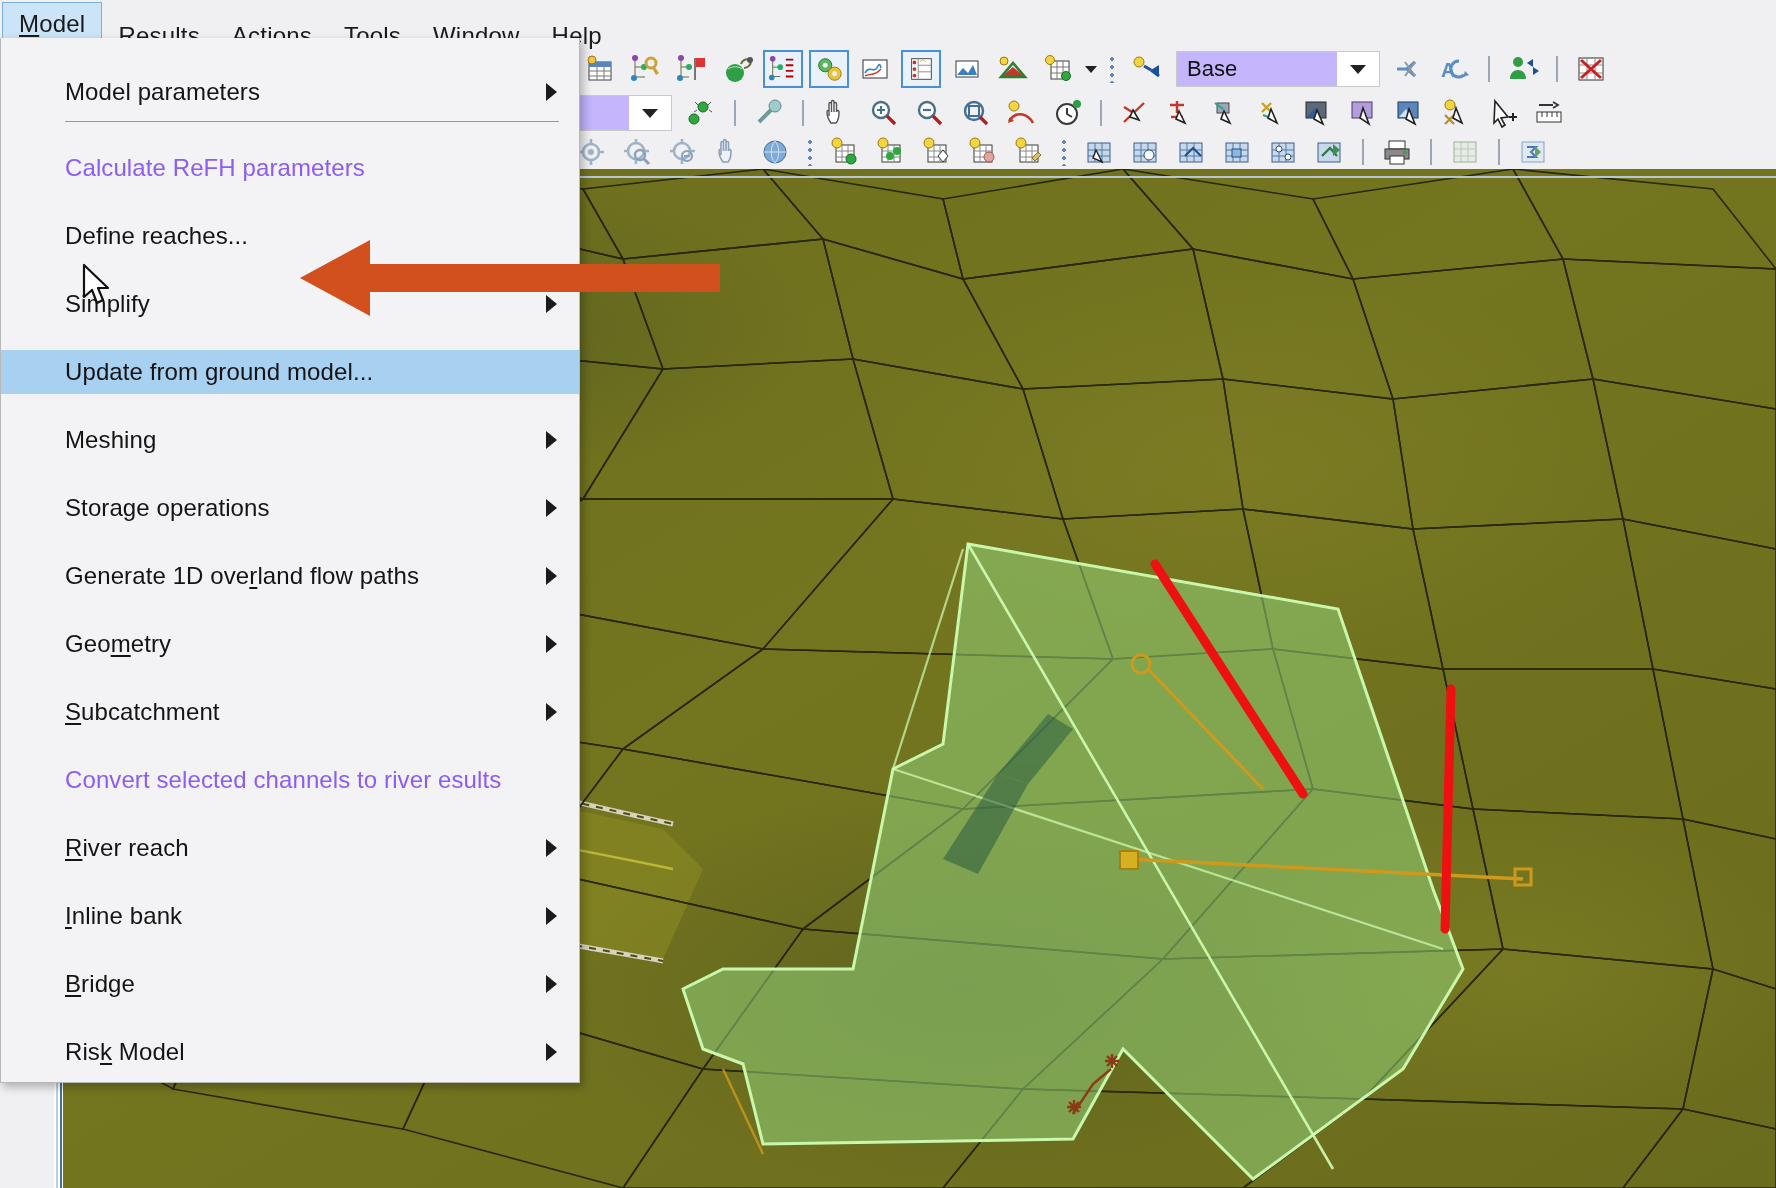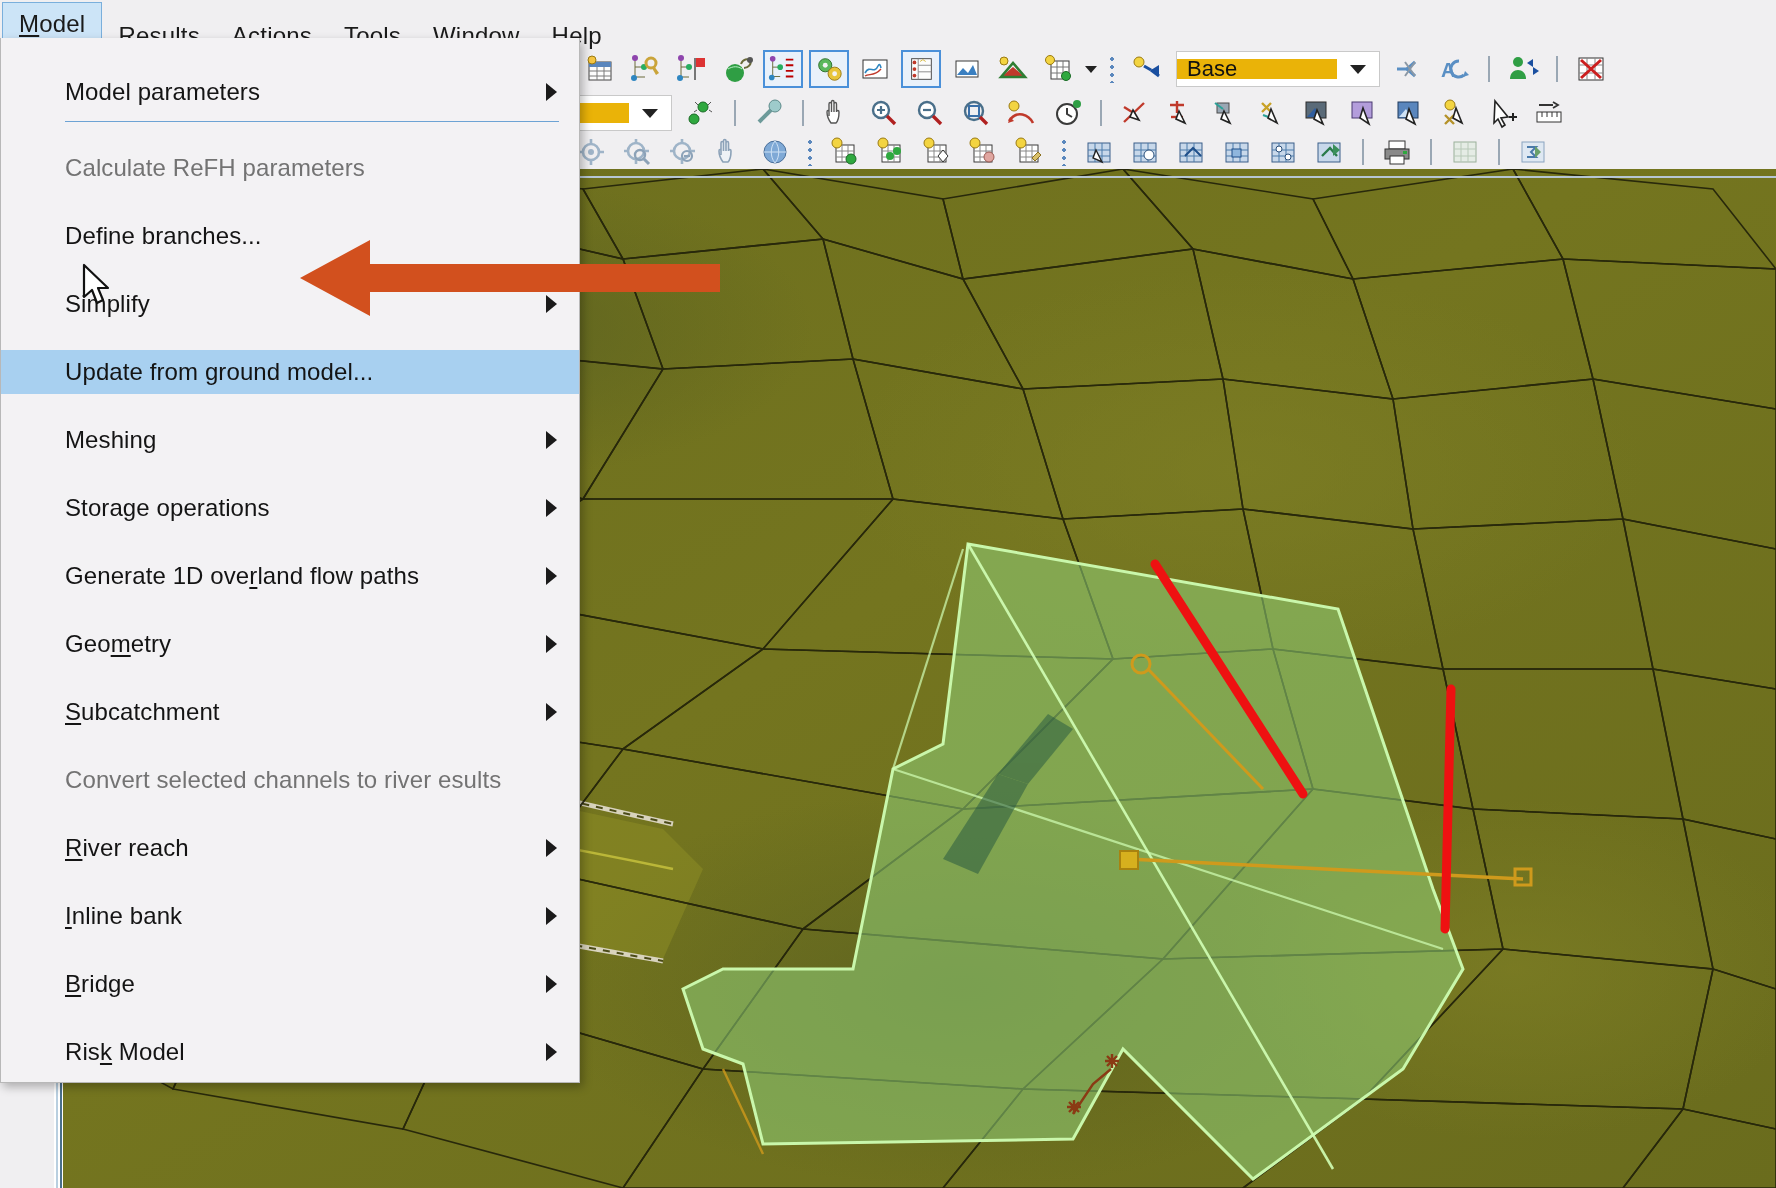--- a/index.html
+++ b/index.html
@@ -49,21 +49,21 @@
     background-image: radial-gradient(#5a87bd 1.6px, transparent 1.8px);
     background-size: 6px 8px; background-repeat: repeat-y; }
   .caret-s { width: 18px; height: 38px; display: flex; align-items: center; justify-content: center; flex: 0 0 auto; }
   .caret-s i { border-left: 6px solid transparent; border-right: 6px solid transparent; border-top: 7px solid #222; display: block; }
 
   
   .combo {
     height: 36px; background: #fff; border: 1px solid #c9c9c9;
     display: flex; align-items: center; margin: 0 6px; flex: 0 0 auto;
   }
-  .combo .val { background: #eab308; height: 20px; display: flex; align-items: center;
+  .combo .val { background: #c4b5fd; height: 34px; display: flex; align-items: center;
     padding: 0 10px; font-size: 22px; color: #111; }
   .combo .btn { width: 42px; height: 34px; display: flex; align-items: center; justify-content: center; background: #fff; }
   .combo .btn i { border-left: 8px solid transparent; border-right: 8px solid transparent; border-top: 9px solid #222; }
   .combo.wide .val { width: 192px; }
   .combo.base .val { width: 160px; }
 
   
   .mini-combo {
     position: absolute; left: 2px; top: 666px; width: 44px; height: 38px;
     background: #fff; border: 1px solid #b9b9b9; display: flex; align-items: center; justify-content: center; z-index: 12;
@@ -81,21 +81,21 @@
   .map svg { display: block; width: 100%; height: 100%; }
 
   
   .menu-popup {
     position: absolute; left: 0; top: 38px; width: 580px;
     background: #f3f2f4; border: 1px solid #b8b8b8; border-top: none;
     box-shadow: 3px 4px 9px rgba(0,0,0,.28); z-index: 50; padding: 8px 0 8px 0;
   }
   .mi { height: 44px; display: flex; align-items: center; position: relative; padding-left: 64px; margin-top: 24px; }
   .mi .lbl { font-size: 24px; color: #141414; white-space: nowrap; letter-spacing: .1px; }
-  .mi.disabled .lbl { color: #737373; }
+  .mi.disabled .lbl { color: #8b5cf6; }
   .mi.sel { background: #a8d0f0; }
   .mi .arrow {
     position: absolute; right: 22px; top: 50%; transform: translateY(-50%);
     width: 0; height: 0; border-top: 9px solid transparent; border-bottom: 9px solid transparent;
     border-left: 11px solid #1a1a1a;
   }
   .mi-sepline { height: 1px; background: #6da3d4; margin: 7px 20px 7px 64px; }
 
   
   .cursor { position: absolute; left: 82px; top: 263px; z-index: 60; }
@@ -813,21 +813,21 @@
   <div class="menu-popup" id="model-menu">
       <div class="mi">
         <span class="lbl">Model parameters</span>
         <span class="arrow"></span>
       </div>
       <div class="mi-sepline"></div>
       <div class="mi disabled">
         <span class="lbl">Calculate ReFH parameters</span>
       </div>
       <div class="mi">
-        <span class="lbl">Define branches...</span>
+        <span class="lbl">Define reaches...</span>
       </div>
       <div class="mi">
         <span class="lbl">Simplify</span>
         <span class="arrow"></span>
       </div>
       <div class="mi sel">
         <span class="lbl">Update from ground model...</span>
       </div>
       <div class="mi">
         <span class="lbl">Meshing</span>

